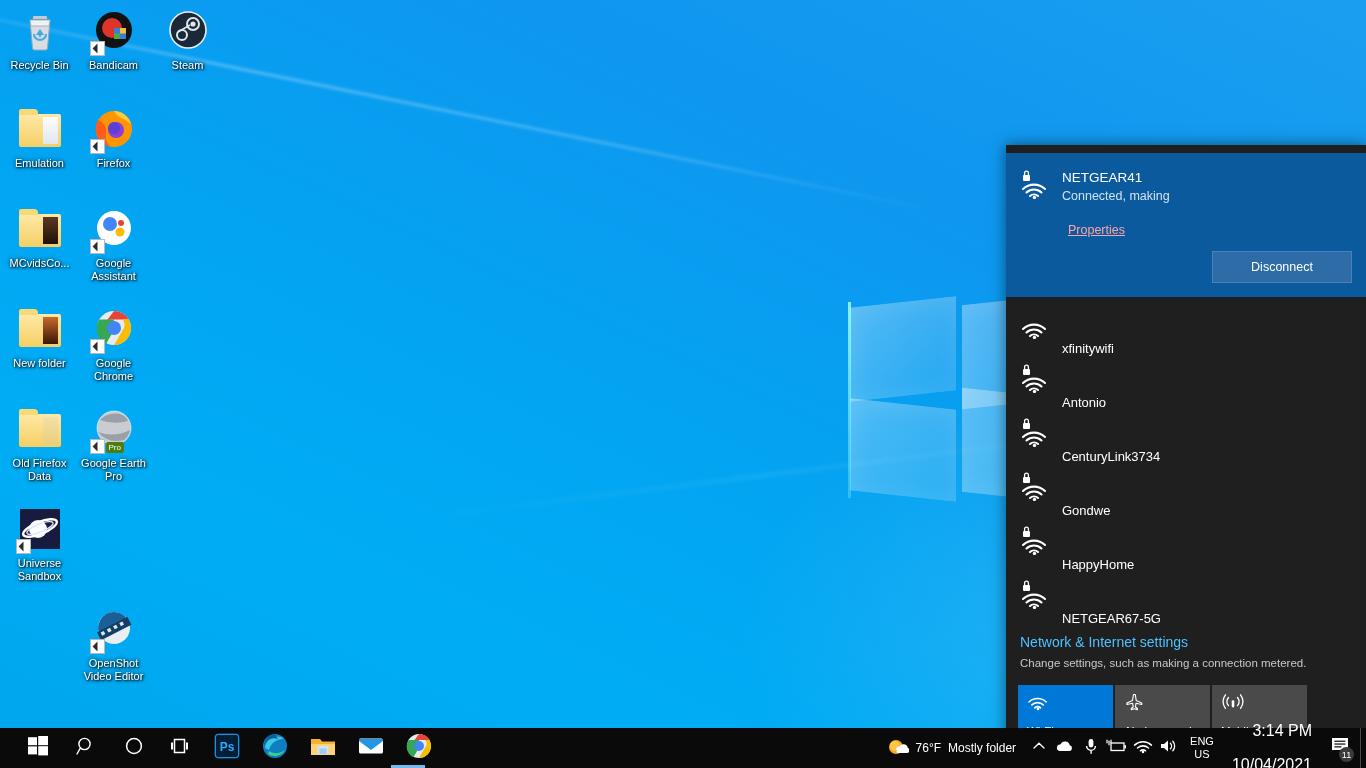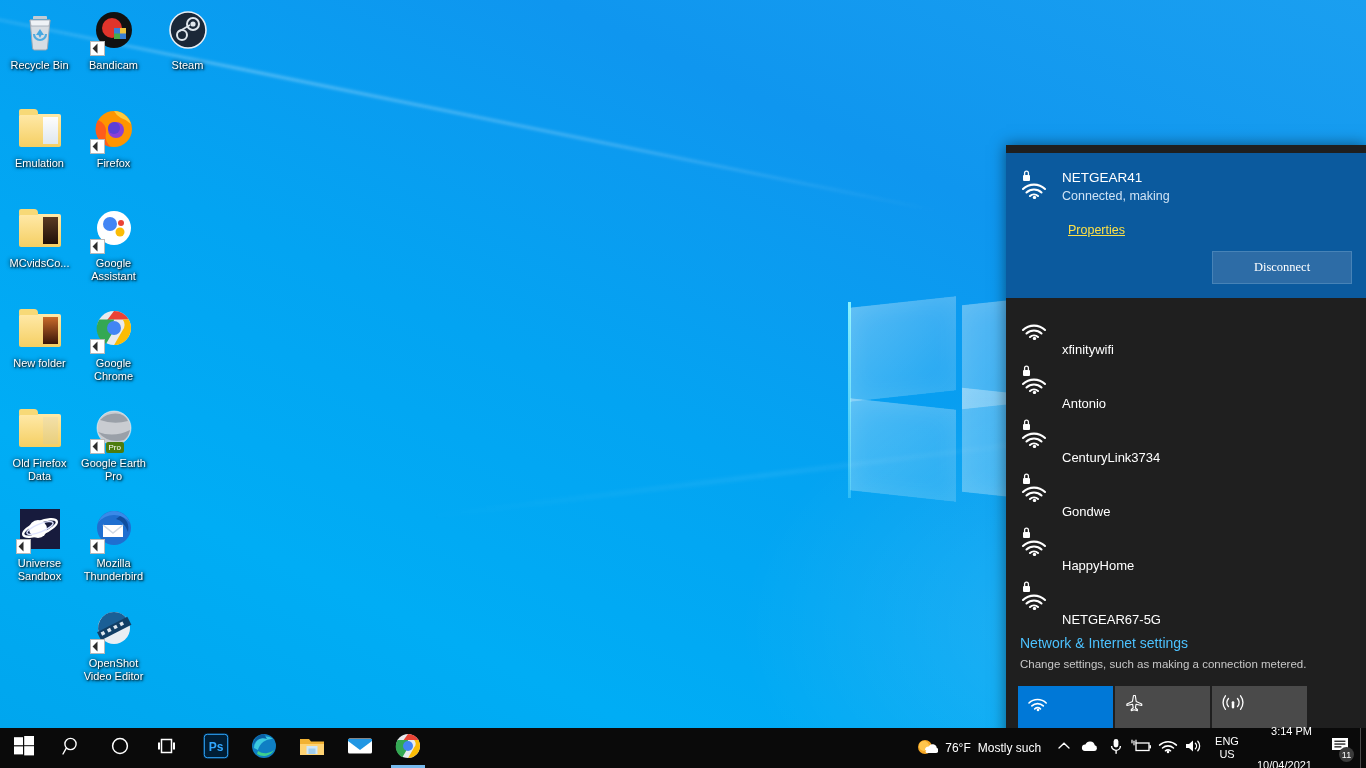--- a/index.html
+++ b/index.html
@@ -130,21 +130,21 @@
   #taskbar {
     position: absolute; left: 0; bottom: 0;
     width: 1366px; height: 40px;
     background: #0a0a0a;
     display: flex;
     align-items: stretch;
   }
   #tb-left { display: flex; align-items: stretch; }
   .tb-btn {
     width: 48px;
-    display: flex; align-items: center; justify-content: center;
+    display: flex; align-items: center; justify-content: flex-end;
     position: relative;
     cursor: default;
   }
   .tb-running-bar {
     position: absolute; bottom: 0; left: 7px; right: 7px;
     height: 3px; background: #76b9ed;
   }
   #tb-spacer { flex: 1; }
 
   #tb-tray {
@@ -165,21 +165,21 @@
     cursor: default;
   }
   .tray-lang {
     height: 40px; padding: 0 8px;
     display: flex; flex-direction: column; align-items: center; justify-content: center;
     font-size: 11px; line-height: 13px; color: #fff;
   }
   .tray-clock {
     height: 40px; padding: 0 10px;
     display: flex; flex-direction: column; align-items: flex-end; justify-content: center;
-    font-size: 11px; line-height: 14px; color: #fff; gap: 20px;
+    font-size: 16px; line-height: 14px; color: #fff; gap: 20px;
   }
   .tray-notif {
     width: 38px; height: 40px;
     display: flex; align-items: center; justify-content: center;
     position: relative;
   }
   .notif-badge {
     position: absolute; right: 6px; bottom: 6px;
     width: 15px; height: 15px; border-radius: 50%;
     background: #3b3b3b;
@@ -209,26 +209,26 @@
   }
   #connected-row { display: flex; align-items: flex-start; gap: 12px; }
   #connected-text .ssid {
     font-size: 13.5px; color: #ffffff; line-height: 17px;
   }
   #connected-text .state {
     font-size: 12.5px; color: #cfe3f5; line-height: 17px; margin-top: 2px;
   }
   #properties-link {
     margin: 18px 0 0 48px;
-    font-size: 12.5px; color: #fde047;
+    font-size: 12.5px; color: #fca5a5;
     text-decoration: underline;
     cursor: default;
     display: inline-block;
   }
-  #disconnect-row { display: flex; justify-content: flex-end; margin-top: 13px; font-family: Liberation Serif, serif; }
+  #disconnect-row { display: flex; justify-content: flex-end; margin-top: 13px; }
   #disconnect-button {
     background: #2d6ca6;
     border: 1px solid #4783b7;
     color: #fff;
     font-size: 12.5px;
     padding: 8px 0;
     width: 140px;
     text-align: center;
     cursor: default;
   }
@@ -420,33 +420,20 @@
           <rect x="4" y="3" width="40" height="40" fill="#171b3d"></rect>
           <ellipse cx="22" cy="23" rx="9" ry="9" fill="#ffffff"></ellipse>
           <ellipse cx="24" cy="22" rx="18" ry="6" fill="none" stroke="#ffffff" stroke-width="2.4" transform="rotate(-22 24 22)"></ellipse>
           <ellipse cx="24" cy="22" rx="14" ry="4" fill="none" stroke="#dfe4ff" stroke-width="1.4" transform="rotate(-22 24 22)"></ellipse>
         </svg>
         <div class="sc-arrow"></div>
       </div>
       <div class="lbl">Universe Sandbox</div>
     </div>
 
-    <div class="dicon" style="left:76px; top:506px;">
-      <div class="glyph">
-        <svg width="48" height="48" viewBox="0 0 48 48">
-          <circle cx="24" cy="22" r="17" fill="#1f6fd0"></circle>
-          <path d="M24 5 a17 17 0 0 1 16 12 a20 20 0 0 0 -32 0 a17 17 0 0 1 16 -12 z" fill="#3a8ae8"></path>
-          <path d="M13 19 h20 v12 h-20 z" fill="#ffffff"></path>
-          <path d="M13 19 l10 8 l10 -8" fill="none" stroke="#cfd8e3" stroke-width="1.6"></path>
-          <path d="M30 10 q10 4 8 16 q-4 -11 -12 -13 z" fill="#0f4d9e"></path>
-        </svg>
-        <div class="sc-arrow"></div>
-      </div>
-      <div class="lbl">Mozilla Thunderbird</div>
-    </div>
 
 
     <div class="dicon" style="left:76px; top:606px;">
       <div class="glyph">
         <svg width="48" height="48" viewBox="0 0 48 48">
           <circle cx="24" cy="22" r="16" fill="#e9eef3"></circle>
           <path d="M24 6 a16 16 0 0 1 13 7 l-26 18 a16 16 0 0 1 13 -25 z" fill="#1a5f96"></path>
           <rect x="7" y="18" width="34" height="9" fill="#123f66" transform="rotate(-27 24 22)"></rect>
           <g fill="#dfe7ee" transform="rotate(-27 24 22)">
             <rect x="10" y="20" width="3.5" height="3.5"></rect>
@@ -717,21 +704,21 @@
 
       <div class="tray-weather">
         <span>
           <svg width="22" height="20" viewBox="0 0 22 20">
             <circle cx="9" cy="10" r="7" fill="#f5a623"></circle>
             <circle cx="8" cy="9" r="5" fill="#ffc64d"></circle>
             <path d="M9 13 a3.6 3.6 0 0 1 3.6 -3.6 a4.4 4.4 0 0 1 8.2 1.6 a2.6 2.6 0 0 1 -1.2 5 h-9 a1.6 1.6 0 0 1 0 -3 z" fill="#ffffff"></path>
           </svg>
         </span>
         <span>76°F</span>
-        <span>Mostly such</span>
+        <span>Mostly folder</span>
       </div>
 
       <div class="tray-icons">
 
         <div class="tray-ic">
           <span>
             <svg width="14" height="14" viewBox="0 0 14 14">
               <path d="M2 9 L7 4.2 L12 9" fill="none" stroke="#ffffff" stroke-width="1.3" stroke-linecap="round"></path>
             </svg>
           </span>

